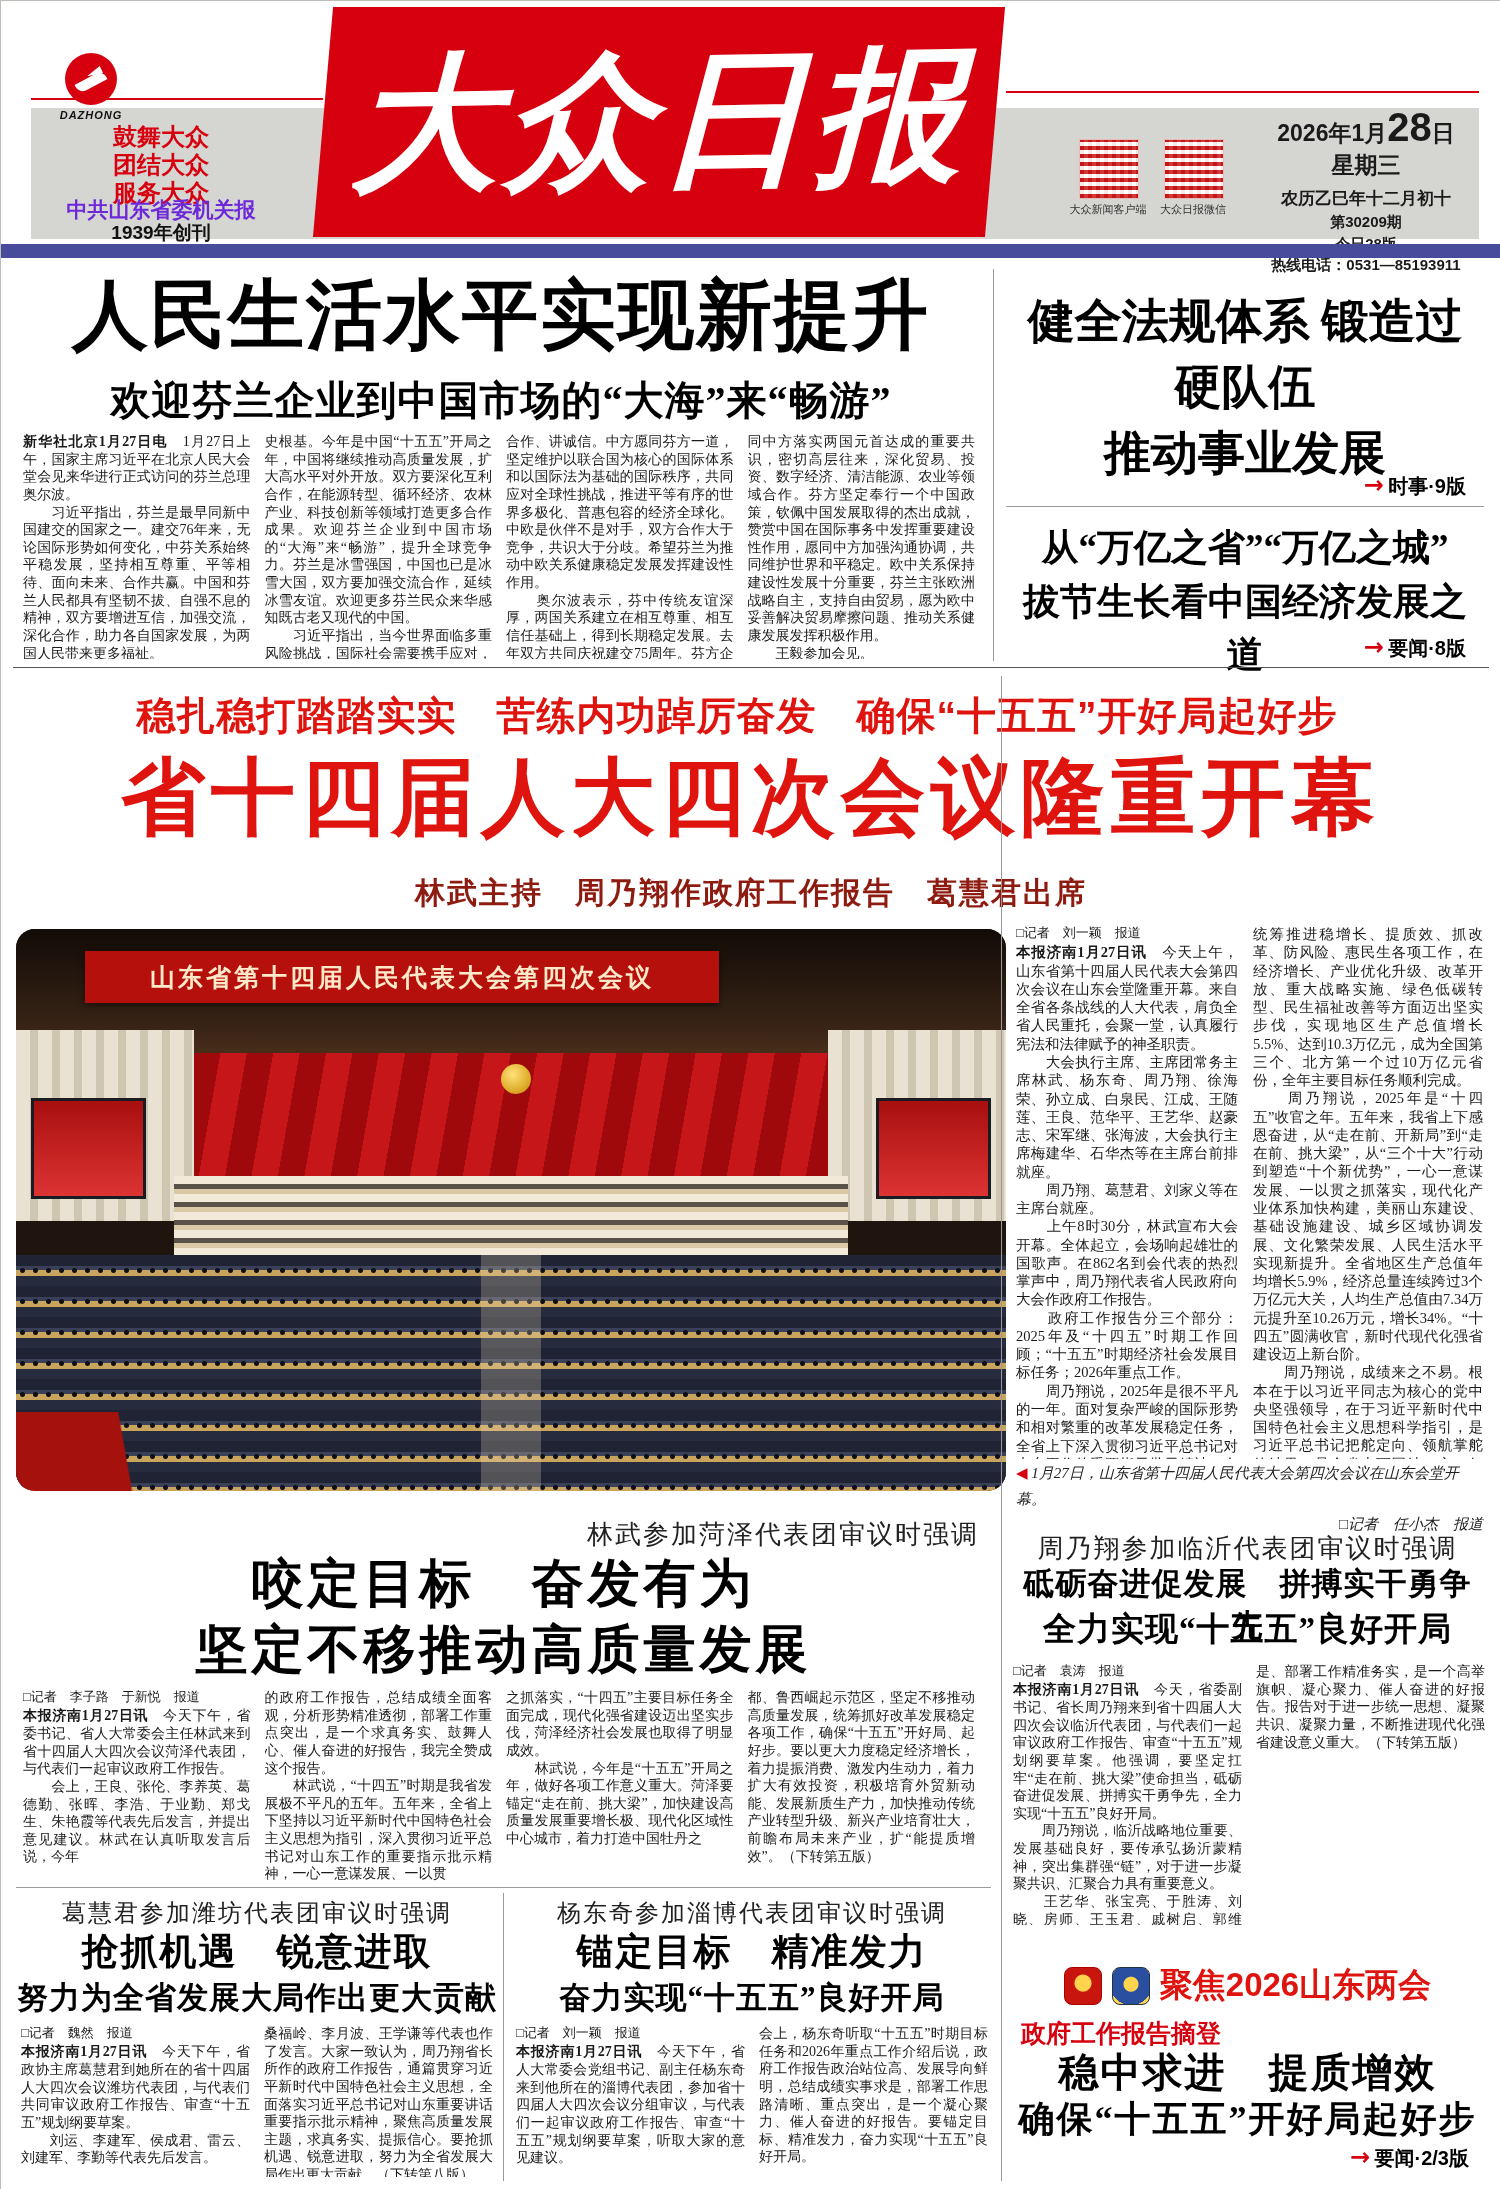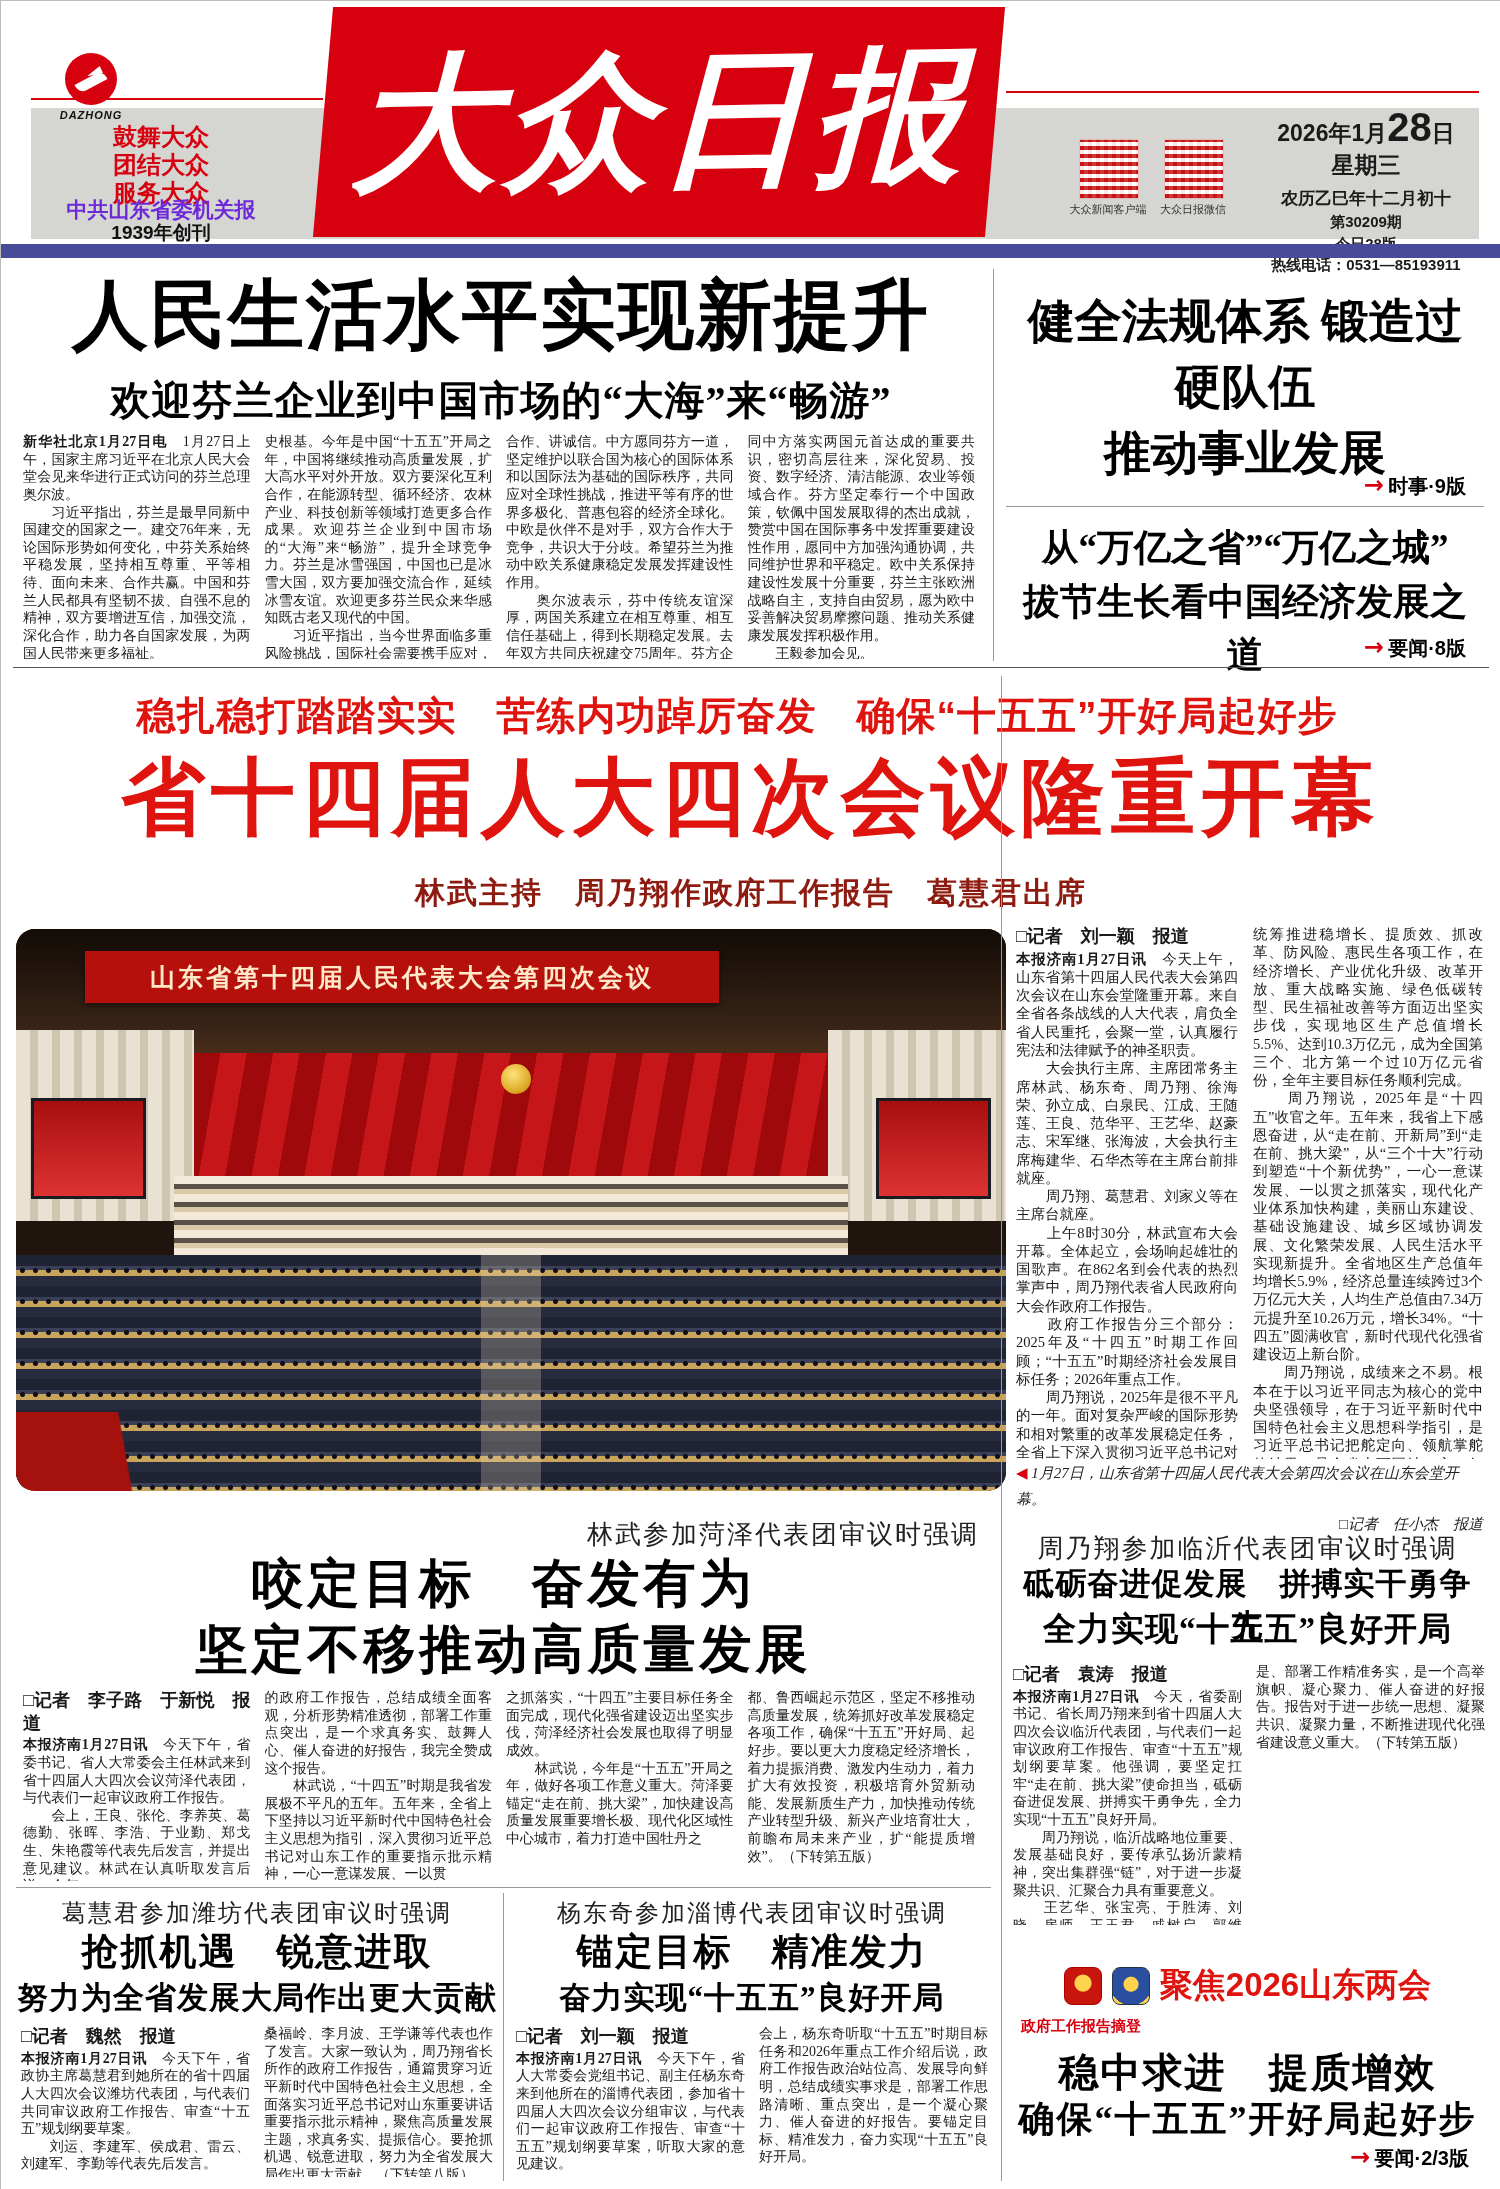--- a/index.html
+++ b/index.html
@@ -33,21 +33,21 @@
   .date-sm{font-size:23px;font-weight:900;}
   .blue-bar{background:#474b99;}
 
   
   .xi-headline{font-size:76px;font-weight:900;letter-spacing:2px;line-height:1.05;color:#000;}
   .xi-sub{font-size:40px;font-weight:700;letter-spacing:1px;color:#000;}
   .bodycols{display:flex;gap:14px;overflow:hidden;}
   .bcol{flex:1;font-size:14px;line-height:1.26;overflow:hidden;}
   .bcol span,.bcol .coltext{white-space:pre-wrap;}
   .coltext{white-space:pre-wrap;}
-  .byline{font-size:18px;margin-bottom:2px;font-weight:bold;}
+  .byline{font-size:13px;margin-bottom:2px;}
   .vrule{width:1px;background:#9a9a9a;}
   .hrule{height:1px;background:#9a9a9a;}
   .hrule-dark{height:1px;background:#555;}
 
   .promo1-title{font-size:47px;font-weight:900;line-height:1.4;color:#000;}
   .promo1-sub{font-size:25px;line-height:1.5;color:#111;}
   .page-pointer{font-size:20px;font-weight:700;color:#000;}
   .arrow{color:#d7000f;font-weight:900;font-size:24px;font-family:"DejaVu Sans",sans-serif;}
   .promo2-title{font-size:37px;font-weight:900;line-height:1.45;color:#000;}
 
@@ -89,21 +89,21 @@
   .kicker{font-size:26px;color:#222;letter-spacing:2px;font-weight:400;}
   .h-serif-xl{font-size:52px;font-weight:900;letter-spacing:4px;color:#000;}
   .h-serif-l{font-size:31px;font-weight:900;letter-spacing:1px;color:#000;}
   .h-serif-m{font-size:37px;font-weight:900;letter-spacing:2px;color:#000;}
 
   .badge-row{display:flex;align-items:center;justify-content:center;gap:10px;}
   .emblem{width:36px;height:36px;border-radius:8px;}
   .emblem.npc{background:radial-gradient(circle at 50% 42%,#ffd34d 0 8px,#c8160f 9px 100%);border:1px solid #a00;}
   .emblem.cppcc{background:radial-gradient(circle at 50% 45%,#ffd34d 0 7px,#2a4fa0 8px 78%,#ffd34d 79% 100%);border:1px solid #234;}
   .badge-text{font-size:33px;font-weight:900;color:#e0140f;}
-  .promo-label{font-size:15px;font-weight:900;color:#d7000f;}
+  .promo-label{font-size:25px;font-weight:900;color:#d7000f;}
 </style>
 </head>
 <body>
 
 <div class="page">
 
   <div class="abs red-line" style="left:30px;top:97px;width:292px;"></div>
   <div class="abs red-line" style="left:1005px;top:90px;width:473px;"></div>
   <div class="abs gray-band" style="left:30px;top:107px;right:22px;height:131px;"></div>
 

